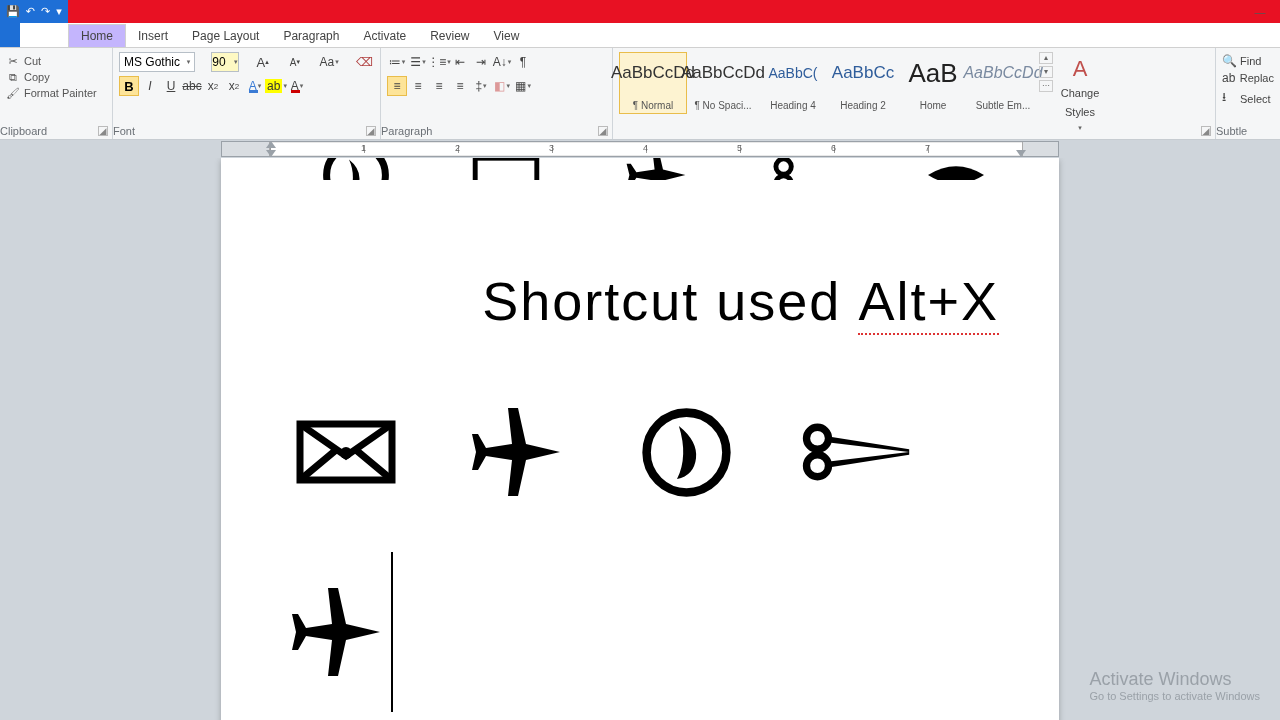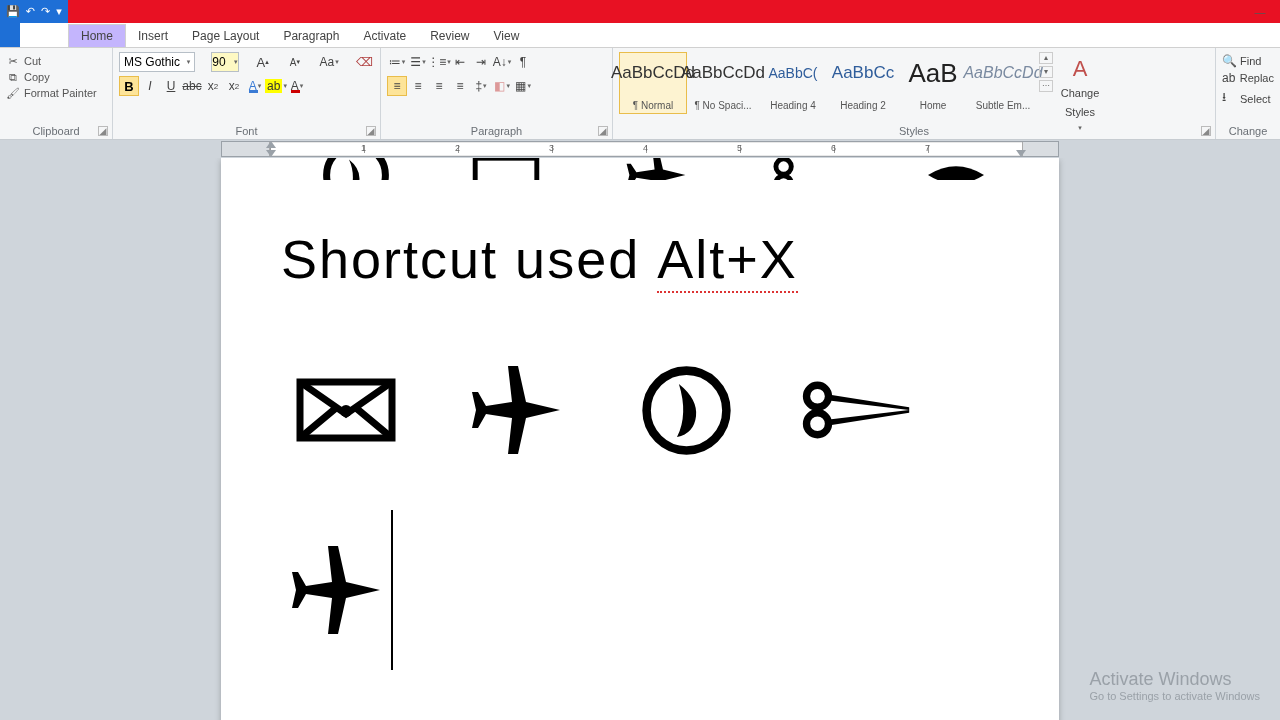--- a/index.html
+++ b/index.html
@@ -15,21 +15,21 @@
 
 
 .tabs { height: 25px; background: #fff; display: flex; align-items: flex-end; border-bottom: 1px solid #d0d0d0; }
 .file-tab { background: #1e6fd6; color: #fff; height: 25px; padding: 0 10px; display: flex; align-items: center; font-size: 12px; }
 .tab { padding: 4px 12px; font-size: 12px; color: #444; cursor: pointer; }
 .tab.active { background: #c4b5fd; border: 1px solid #d0d0d0; border-bottom: none; margin-left: 48px; }
 
 
 .ribbon { height: 92px; background: #f5f6f7; display: flex; border-bottom: 1px solid #c7ccd1; }
 .group { border-right: 1px solid #d0d5da; padding: 4px 6px 2px 6px; display: flex; flex-direction: column; position: relative; }
-.group-label { position: absolute; bottom: 2px; left: 0; right: 0; text-align: center; font-size: 11px; color: #6a6f75; }
+.group-label { position: absolute; bottom: 2px; left: 0; right: 0; font-size: 11px; color: #6a6f75; }
 .group-dialog { position: absolute; bottom: 3px; right: 4px; font-size: 9px; color: #888; border: 1px solid #bbb; width: 10px; height: 10px; line-height: 8px; text-align: center; }
 
 
 .clipboard-body { display: flex; flex-direction: column; gap: 2px; padding-top: 2px; }
 .clip-item { display: flex; align-items: center; gap: 4px; font-size: 11px; color: #555; }
 .clip-item .ic { width: 14px; height: 14px; display: inline-flex; align-items: center; justify-content: center; font-size: 11px; }
 
 
 .font-body { display: flex; flex-direction: column; gap: 4px; }
 .font-row1 { display: flex; align-items: center; gap: 16px; }
@@ -82,21 +82,21 @@
 .indent-marker2::before { content:""; position:absolute; left:0; bottom:0; border-left:5px solid transparent; border-right:5px solid transparent; border-top:7px solid #9aa1a8;}
 .right-indent { position:absolute; right:32px; bottom:-1px; width:10px; height:8px;}
 .right-indent::before { content:""; position:absolute; left:0; bottom:0; border-left:5px solid transparent; border-right:5px solid transparent; border-top:7px solid #9aa1a8;}
 
 
 .doc-area { position: absolute; top: 158px; bottom: 0; left: 0; right: 0; background: #cfd5db; display: flex; justify-content: center; overflow: hidden; }
 .page { width: 838px; background: #fff; box-shadow: 0 2px 6px rgba(0,0,0,.25); padding: 0 60px; position: relative; min-height: 900px; }
 .doc-content { font-family: "MS Gothic","Courier New",monospace; color: #000; }
 .clip-row { height: 40px; overflow: hidden; display:flex; gap:80px; align-items:flex-end; padding-left:40px; margin-top:-18px;}
 .clip-row svg { width: 70px; height: 70px; transform: translateY(30px);}
-.heading-line { font-size: 54px; text-align: left; margin-top: 48px; letter-spacing: 2px; white-space: nowrap; }
+.heading-line { font-size: 54px; text-align: right; margin-top: 90px; letter-spacing: 2px; white-space: nowrap; }
 .heading-line .altx { position: relative; display: inline-block; }
 .heading-line .altx::after { content:""; position:absolute; left:0; right:0; bottom:-3px; height:0; border-bottom: 2px dotted #d33; }
 .symbol-row { display: flex; gap: 60px; margin-top: 70px; padding-left: 10px; align-items: center; }
 .symbol-row .sym { width: 110px; height: 100px; display:flex; align-items:center; justify-content:center; }
 .symbol-row2 { display: flex; margin-top: 50px; padding-left: 0px; align-items: center; }
 .symbol-row2 .sym { width: 110px; height: 160px; display:flex; align-items:center; justify-content:center; }
 .cursor-line { width: 2px; height: 160px; background: #000; margin-left: 0px; }
 
 .watermark { position: absolute; right: 20px; bottom: 18px; text-align: left; color: #9aa1a8; }
 .watermark .l1 { font-size: 18px; }
@@ -242,40 +242,39 @@
           <div>▴</div>
           <div>▾</div>
           <div>⋯</div>
         </div>
       <div class="change-styles">
         <span class="ic">A</span>
         <span style="text-align:center;line-height:19px">Change Styles</span>
         <span class="dd-caret">▾</span>
       </div>
     </div>
-    <div class="group-label">Styles</div>
     <div class="group-dialog">◢</div>
   </div>
 
   <div class="group" style="width:64px;border-right:none">
     <div class="editing-body">
       <div class="edit-item">
           <span class="ic">🔍</span>
           <span>Find</span>
         </div>
       <div class="edit-item">
           <span class="ic">ab</span>
           <span>Replac</span>
         </div>
       <div class="edit-item">
           <span class="ic">⭳</span>
           <span>Select</span>
         </div>
     </div>
-    <div class="group-label">Change</div>
+    <div class="group-label">Subtle</div>
   </div>
 </div>
 
 <div class="ruler-wrap">
   <div class="ruler">
     <div class="ruler-gray-l"></div>
     <div class="ruler-gray-r"></div>
     <div class="ruler-ticks">
       <div class="rtick"></div>
         <div class="rtick">

